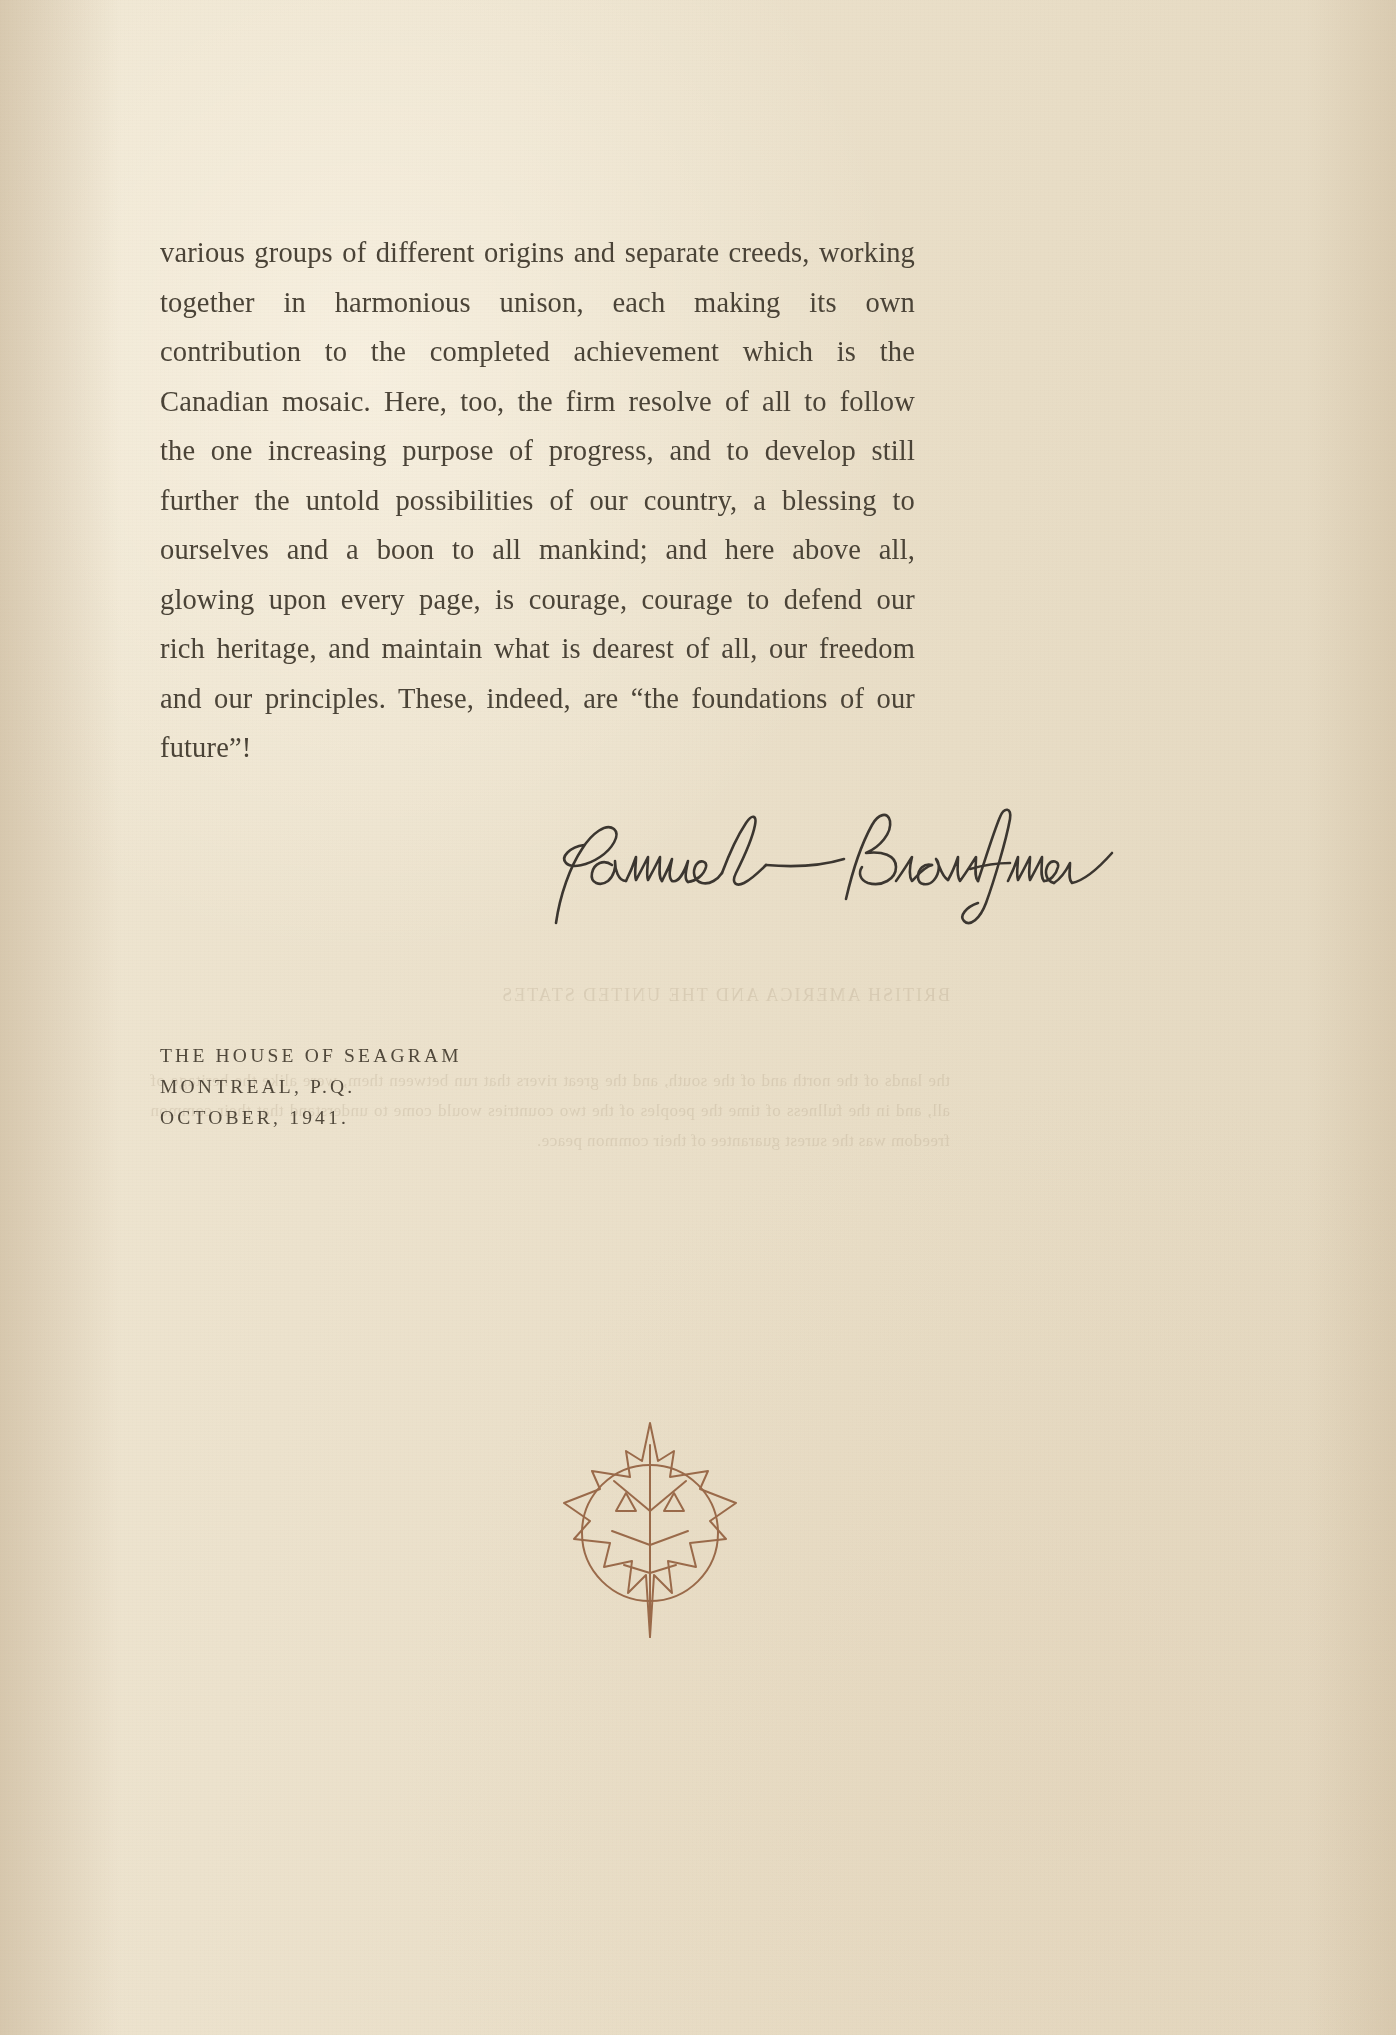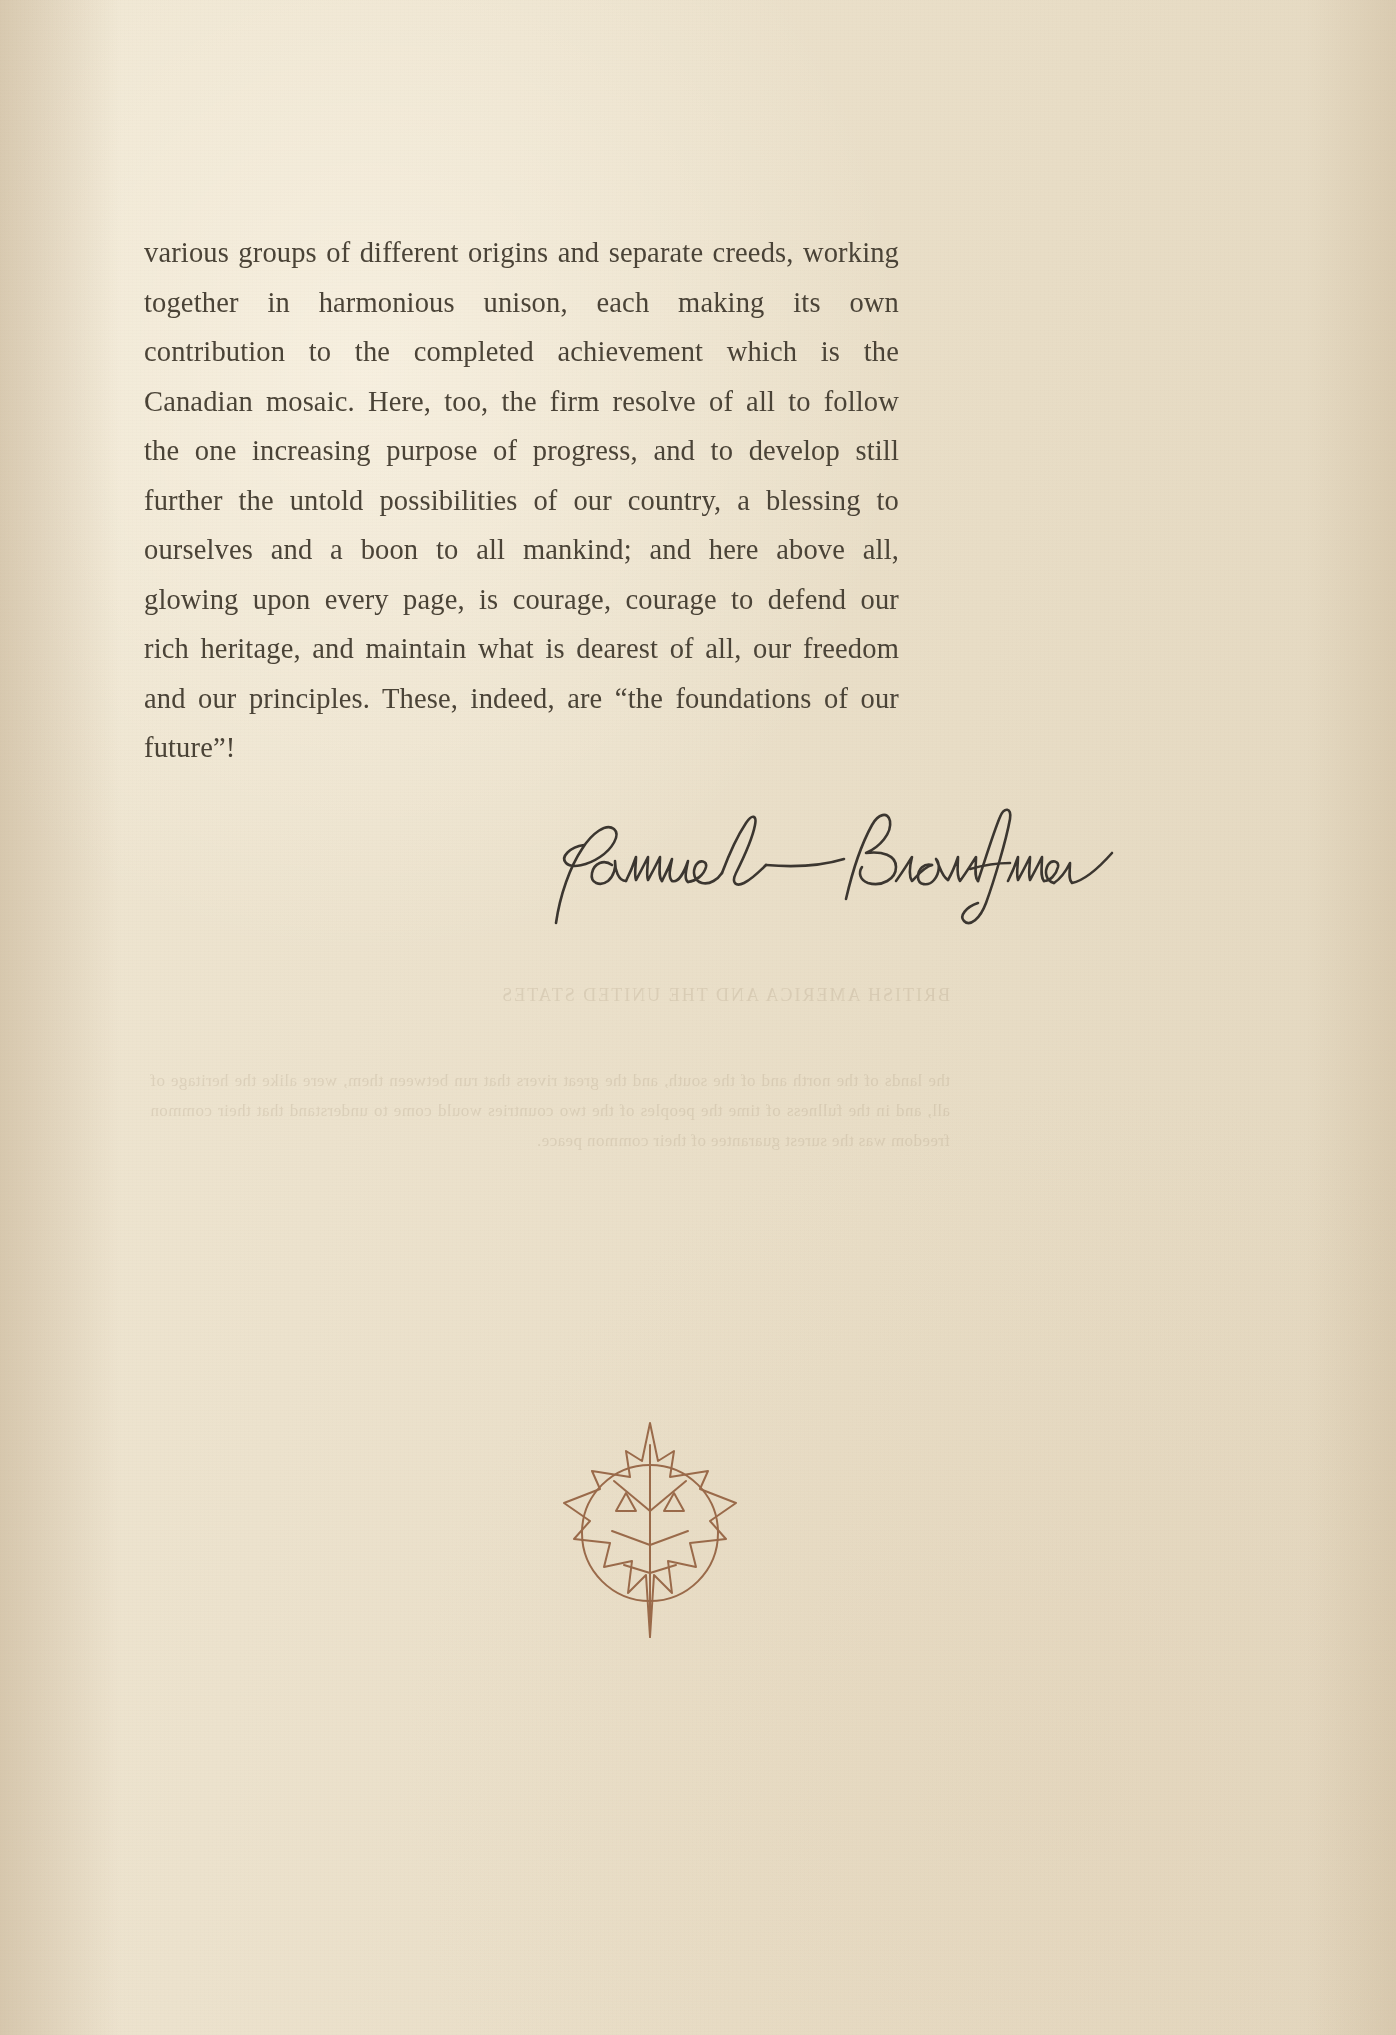--- a/index.html
+++ b/index.html
@@ -63,21 +63,21 @@
     letter-spacing: 2px;
     font-size: 18px;
     display: block;
     margin-bottom: 10px;
   }
   .showthrough .st-gap { display:block; height: 46px; }
 
   
   .body-text {
     position: absolute;
-    left: 144px;
+    left: 160px;
     top: 228px;
     width: 755px;
     font-size: 28.5px;
     line-height: 49.5px;
     color: #4a4337;
     text-align: justify;
     text-justify: inter-word;
     letter-spacing: 0.15px;
     word-spacing: 1.5px;
   }
@@ -173,20 +173,25 @@
 
         <path d="M508 86 C 512 78, 516 68, 518 62 C 518 70, 516 80, 518 85 C 522 78, 527 68, 530 62 C 530 70, 528 80, 530 85 C 534 78, 539 68, 542 62 C 542 72, 540 82, 544 86"></path>
 
         <path d="M544 86 C 550 86, 556 80, 558 72 C 559 66, 552 64, 548 70 C 544 77, 546 86, 554 88"></path>
 
         <path d="M554 88 C 560 84, 566 76, 570 68 C 570 76, 568 84, 572 88 C 582 86, 596 76, 612 58"></path>
       </g>
     </svg>
   </div>
 
+  <div class="colophon">
+    <div>THE HOUSE OF SEAGRAM</div>
+    <div>MONTREAL, P.Q.</div>
+    <div>OCTOBER, 1941.</div>
+  </div>
 
   <div class="device">
     <svg viewBox="0 0 220 230" xmlns="http://www.w3.org/2000/svg" aria-label="maple leaf device">
       <g fill="none" stroke="#9a6a4a" stroke-width="2" stroke-linejoin="round" stroke-linecap="round">
 
         <circle cx="110" cy="118" r="68"></circle>
 
         <path d="M110 8
                  L118 46 L134 36 L130 62
                  L168 56 L160 74 L196 88

